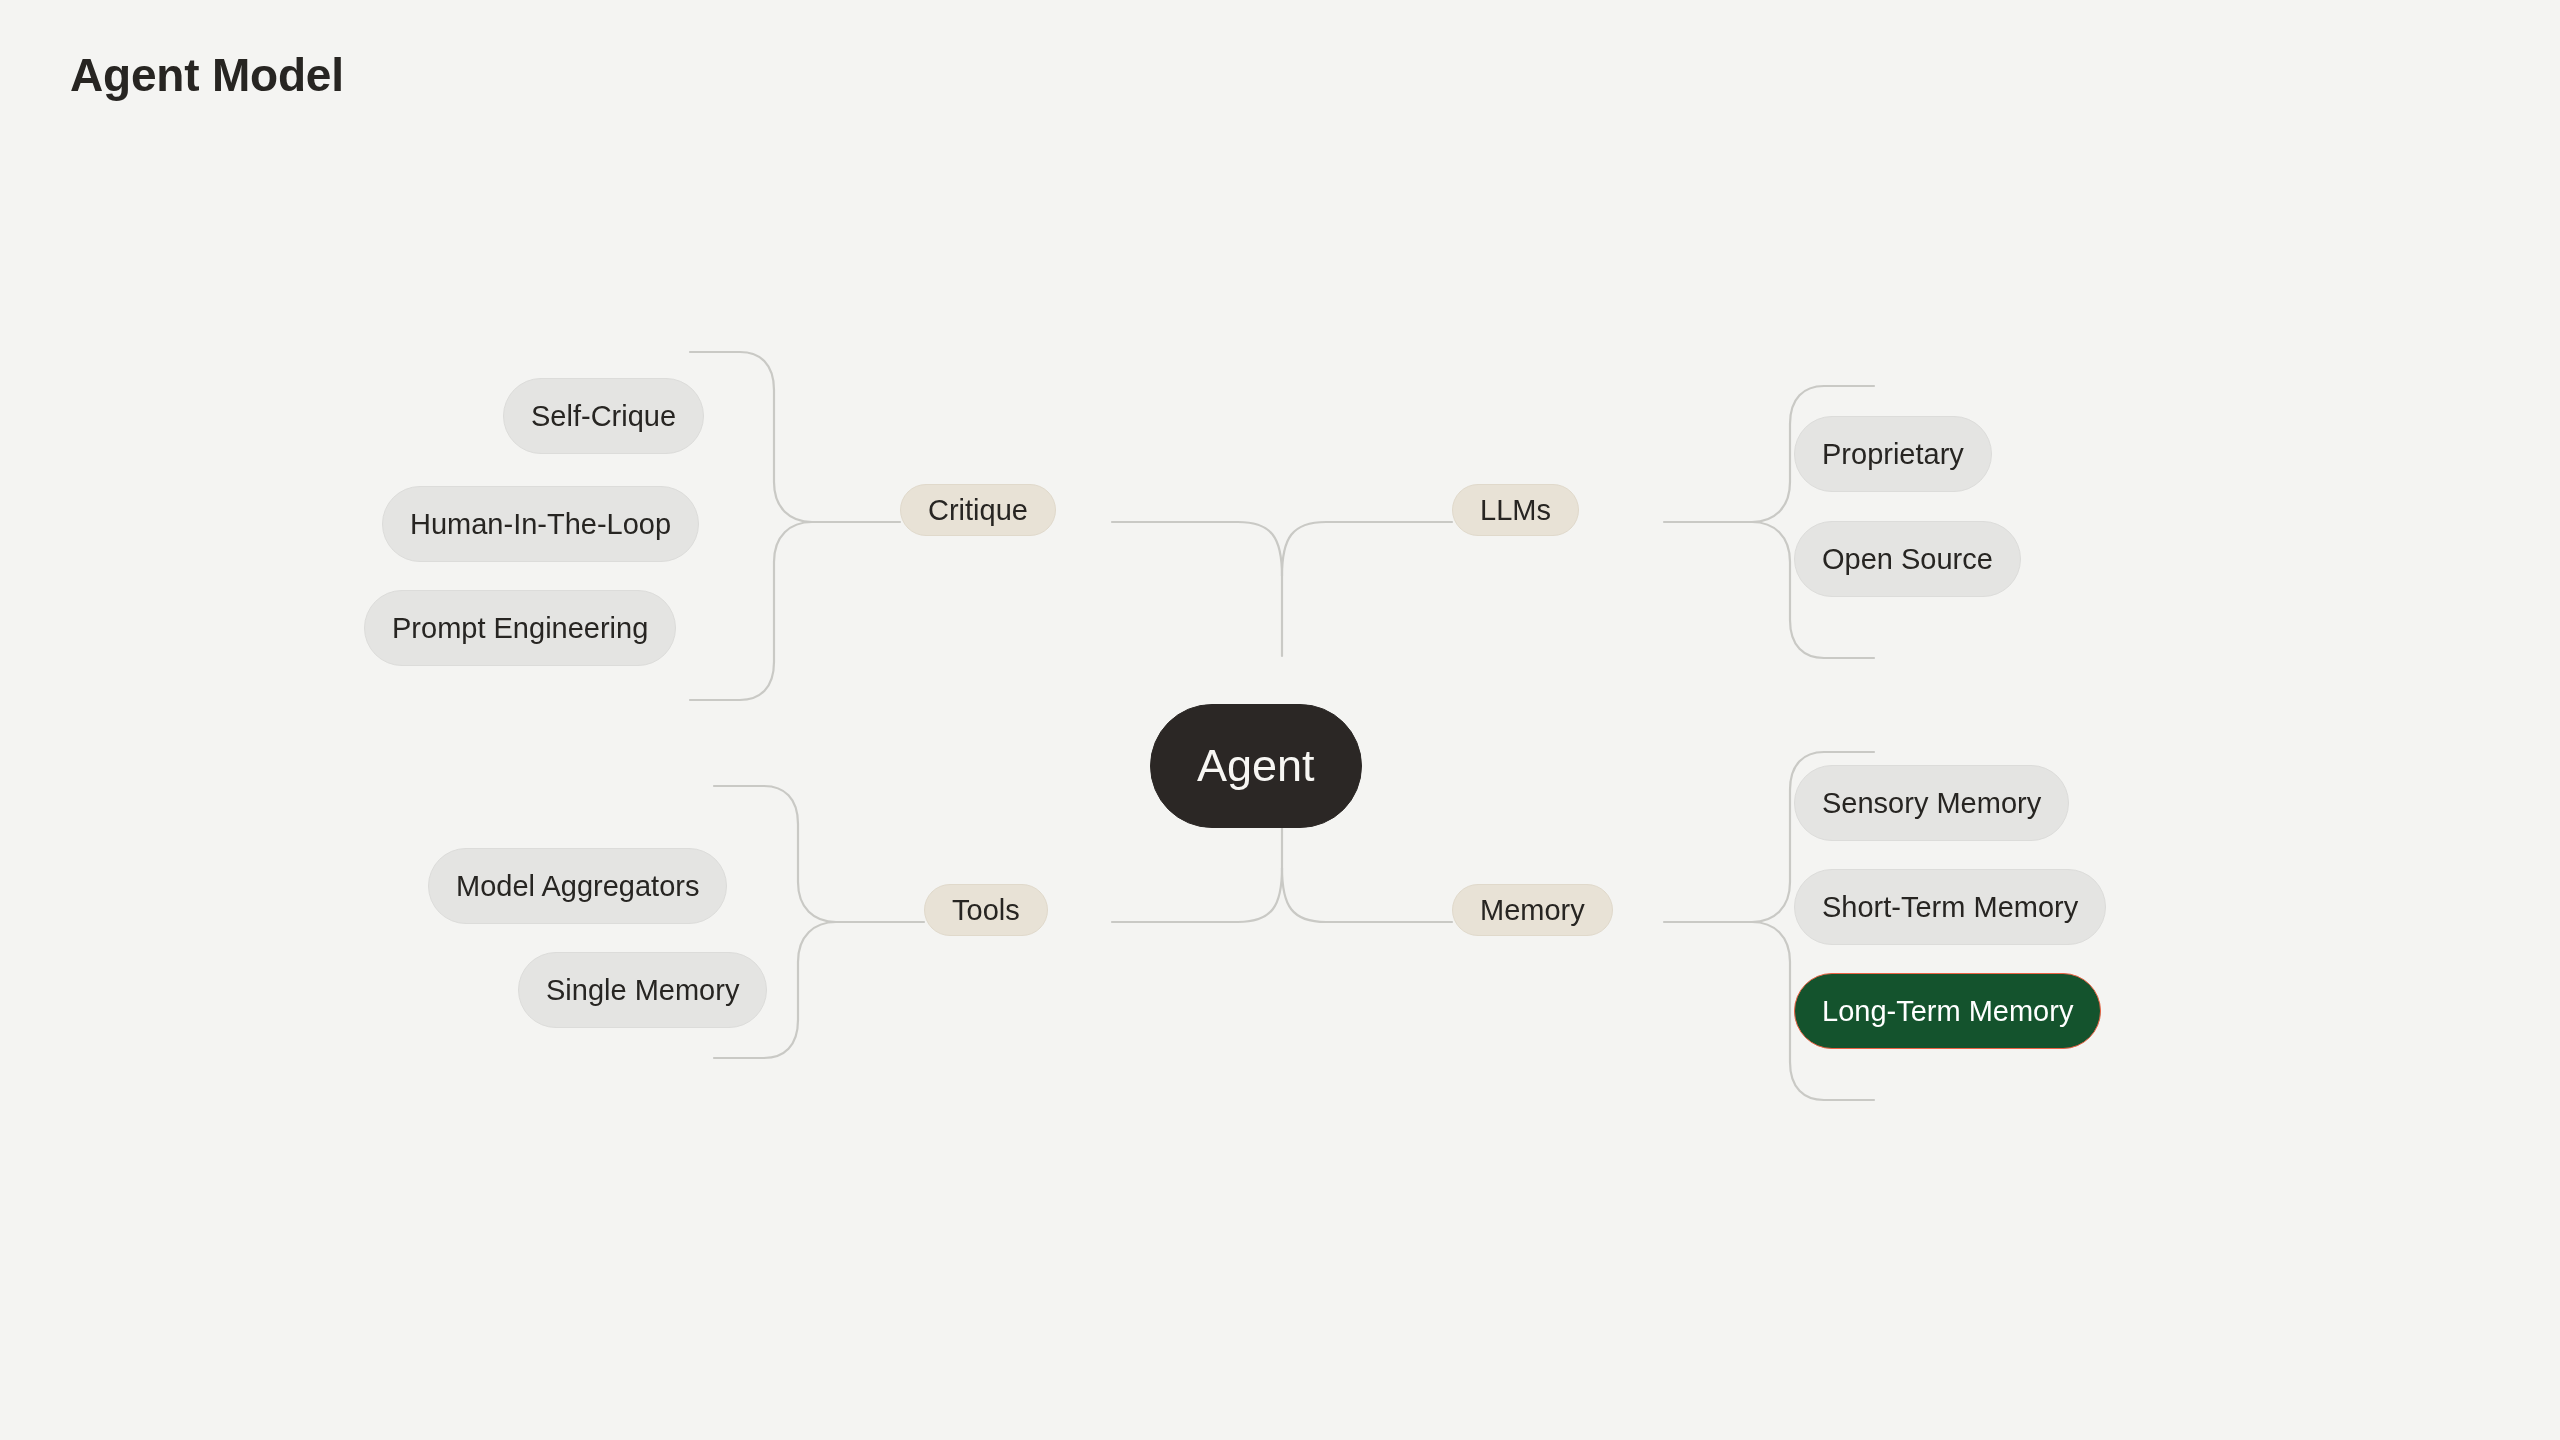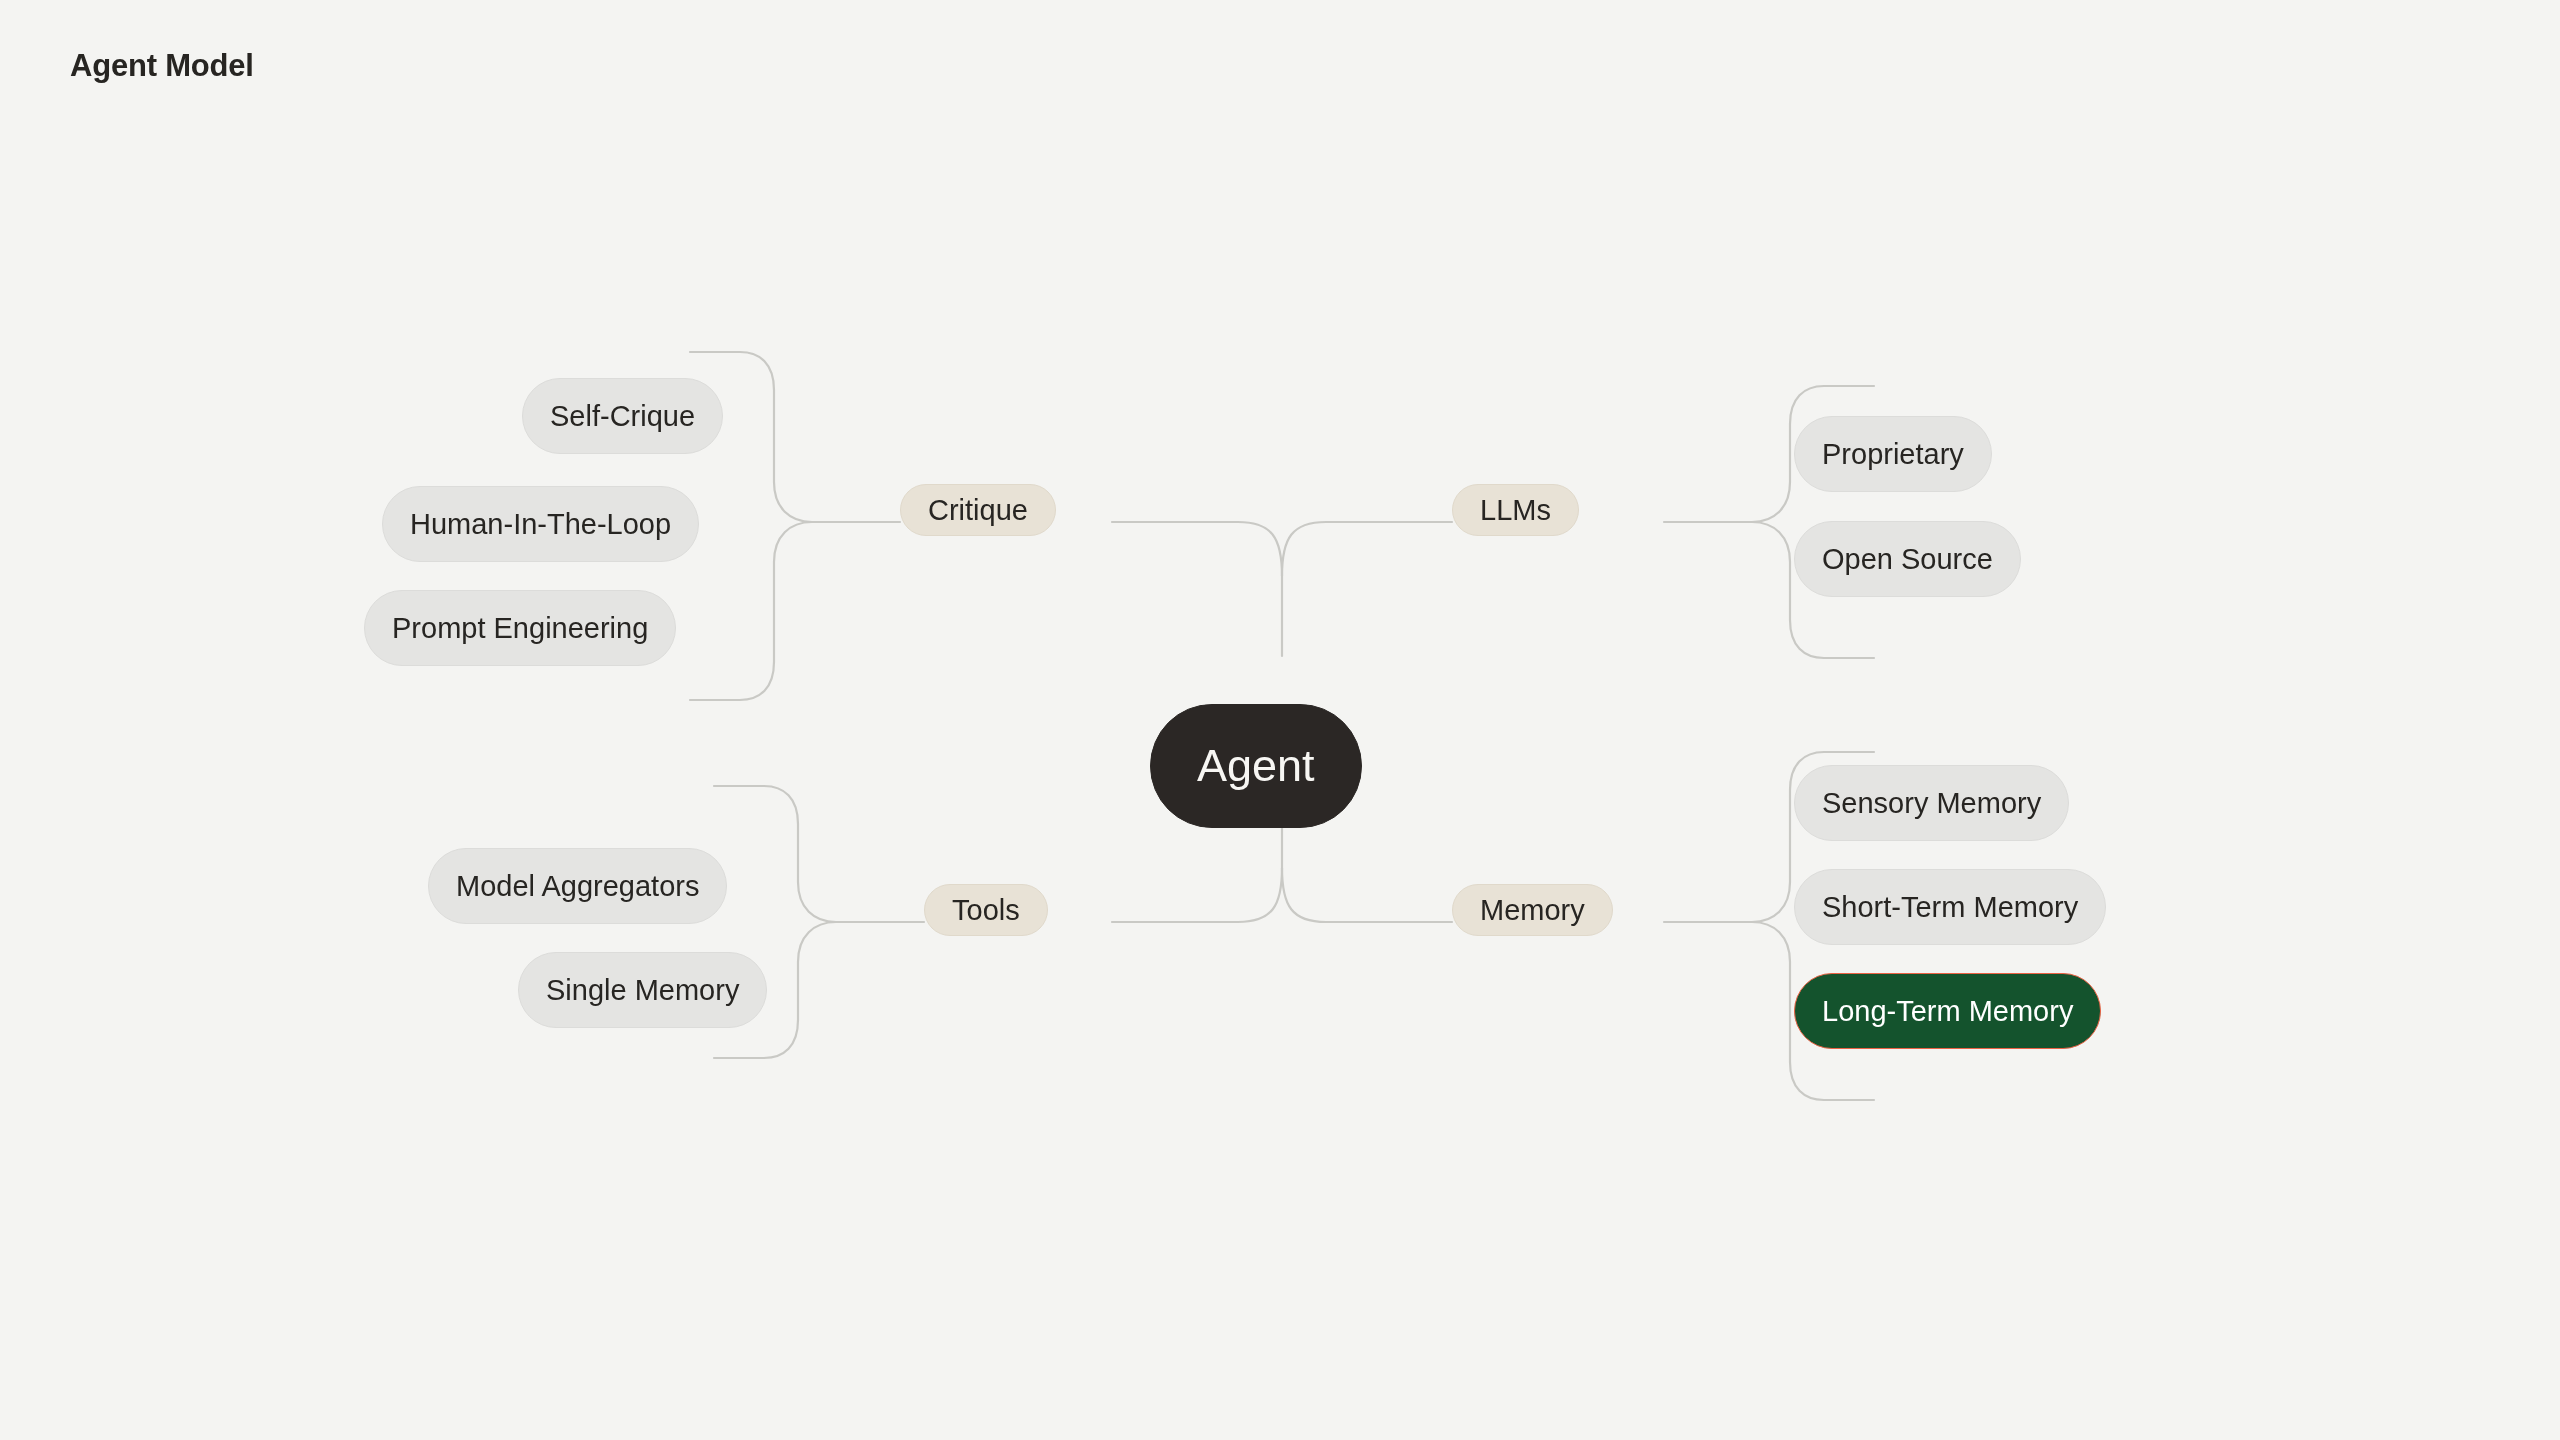--- a/index.html
+++ b/index.html
@@ -20,21 +20,21 @@
     position: absolute;
     inset: 0;
     width: 2560px;
     height: 1440px;
   }
 
   #page-title {
     position: absolute;
     left: 70px;
     top: 48px;
-    font-size: 31px;
+    font-size: 46px;
     font-weight: bold;
     color: #272522;
     letter-spacing: -0.2px;
     white-space: nowrap;
   }
 
   #edges {
     position: absolute;
     left: 0;
     top: 0;
@@ -131,21 +131,21 @@
                C 1790 764, 1804 752, 1824 752 L 1874 752"></path>
       <path d="M 1752 922 C 1774 922, 1790 936, 1790 962 L 1790 1062
                C 1790 1088, 1804 1100, 1824 1100 L 1874 1100"></path>
     </g>
   </svg>
 
   <div class="node node-root" style="left:1150px; top:656px;margin-top:48px;">Agent</div>
 
   <div class="node node-branch" style="left:900px; top:484px;">Critique</div>
 
-  <div class="node node-leaf" style="left:522px; top:378px;">Self-Crique</div>
+  <div class="node node-leaf" style="left:503px; top:378px;">Self-Crique</div>
 
   <div class="node node-leaf" style="left:382px; top:486px;">Human-In-The-Loop</div>
 
   <div class="node node-leaf" style="left:364px; top:590px;">Prompt Engineering</div>
 
   <div class="node node-branch" style="left:1452px; top:484px;">LLMs</div>
 
   <div class="node node-leaf" style="left:1794px; top:416px;">Proprietary</div>
 
   <div class="node node-leaf" style="left:1794px; top:521px;">Open Source</div>

